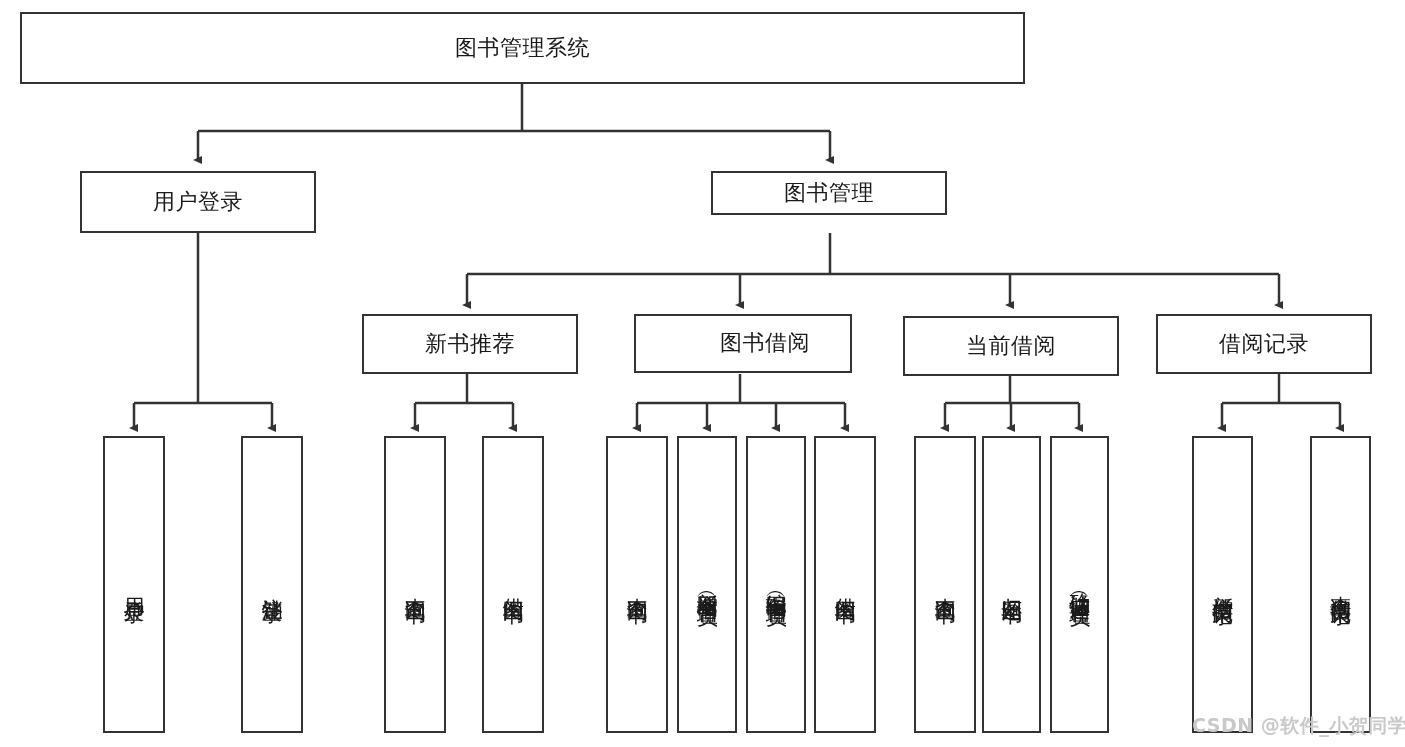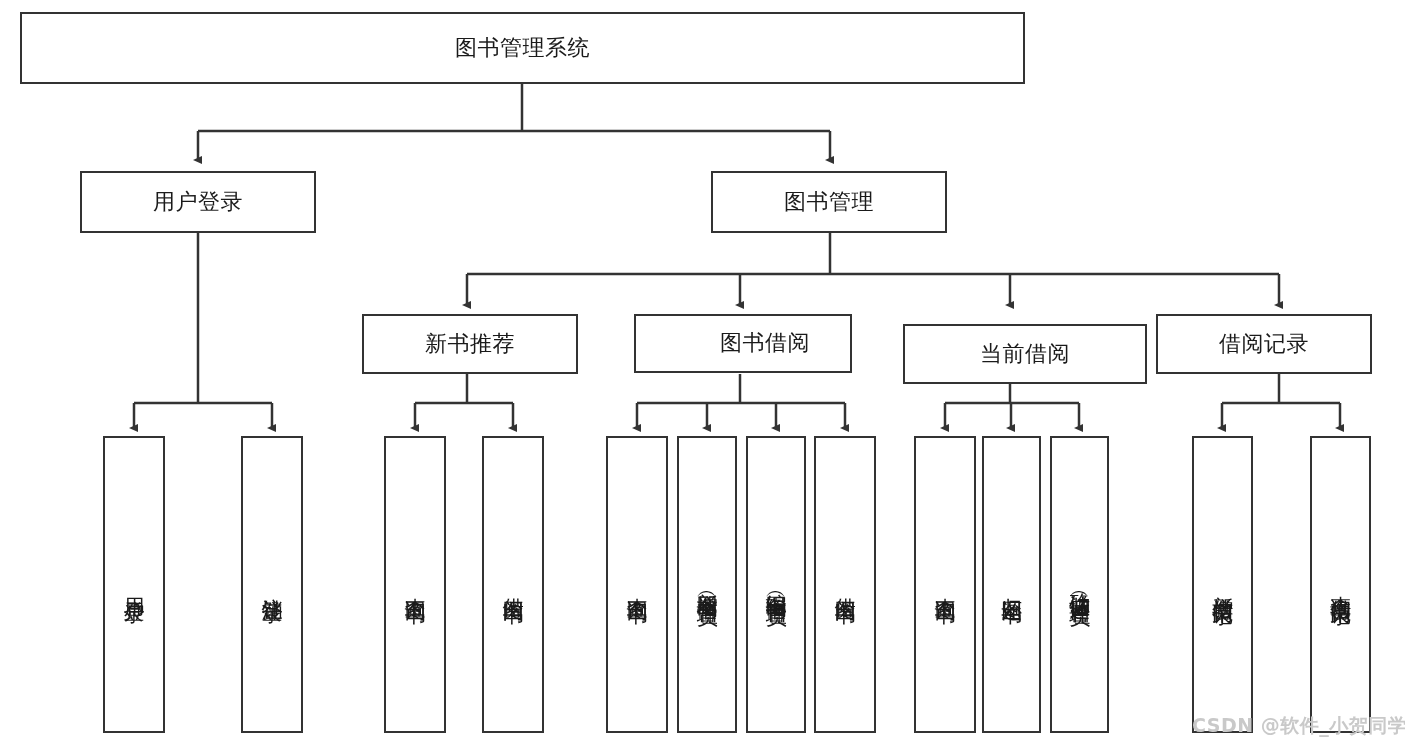--- a/index.html
+++ b/index.html
@@ -118,33 +118,33 @@
   </svg>
 
   <div class="node" style="left:20px; top:12px; width:1005px; height:72px;">
     <span class="label">图书管理系统</span>
   </div>
 
   <div class="node" style="left:80px; top:171px; width:236px; height:62px;">
     <span class="label">用户登录</span>
   </div>
 
-  <div class="node" style="left:711px; top:171px; width:236px; height:62px;">
+  <div class="node" style="left:711px; top:171px; width:236px; height:44px;">
     <span class="label">图书管理</span>
   </div>
 
   <div class="node" style="left:362px; top:314px; width:216px; height:60px;">
     <span class="label">新书推荐</span>
   </div>
 
   <div class="node" style="left:634px; top:314px; width:218px; height:59px;padding-left:44px;">
     <span class="label">图书借阅</span>
   </div>
 
-  <div class="node" style="left:903px; top:324px; width:244px; height:60px;">
+  <div class="node" style="left:903px; top:316px; width:216px; height:60px;">
     <span class="label">当前借阅</span>
   </div>
 
   <div class="node" style="left:1156px; top:314px; width:216px; height:60px;">
     <span class="label">借阅记录</span>
   </div>
 
   <div class="node leaf" style="left:103px; top:436px; width:62px; height:297px;">
     <span class="label">用户登录</span>
   </div>

